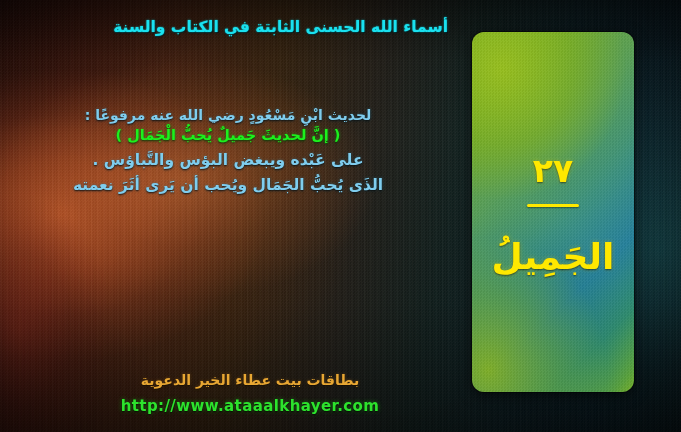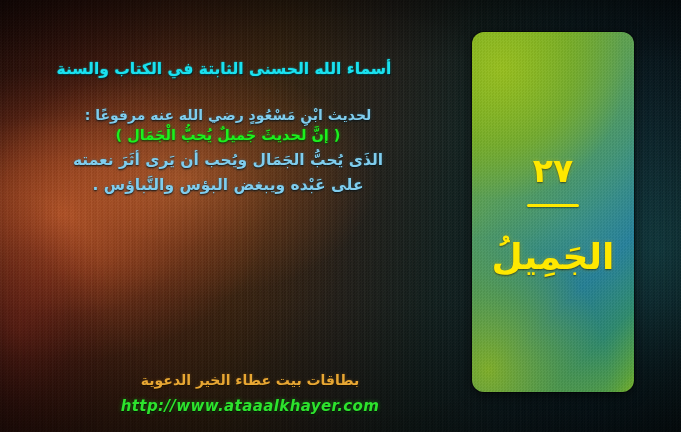--- a/index.html
+++ b/index.html
@@ -114,32 +114,30 @@
     background-size: 3px 3px;
     opacity: 0.55;
   }
 
   
   .header-title {
     position: absolute;
     top: 18px;
     left: 0;
     width: 448px;
-    text-align: center;
     direction: rtl;
     font-size: 15.5px;
     font-weight: bold;
     letter-spacing: 0.3px;
     color: #1ae1ef;
     text-shadow:
       0 0 2px rgba(20,220,235,0.85),
       0 1px 2px rgba(0,0,0,0.85),
       1px 1px 0 rgba(0,0,0,0.6);
     white-space: nowrap;
-    margin-top: 42px;
   }
 
   
   .hadith-block {
     position: absolute;
     top: 104px;
     left: 14px;
     width: 428px;
     direction: rtl;
     text-align: center;
@@ -287,21 +285,20 @@
 
   .footer-url {
     position: absolute;
     top: 397px;
     left: 0;
     width: 500px;
     text-align: center;
     direction: ltr;
     font-size: 15px;
     font-weight: bold;
-    font-style: italic;
     letter-spacing: 0.4px;
     color: #2de32d;
     text-shadow:
       0 1px 2px rgba(0,0,0,0.9),
       0 0 4px rgba(40,220,40,0.5);
     white-space: nowrap;
   }
 </style>
 </head>
 <body>
@@ -318,23 +315,23 @@
   <div class="bg-layer bg-dark-top"></div>
   <div class="bg-layer bg-vignette"></div>
 
   <div class="header-title">أسماء الله الحسنى الثابتة في الكتاب والسنة</div>
 
   <div class="hadith-block">
     <div class="hadith-line hadith-intro">لحديث ابْنِ مَسْعُودٍ رضي الله عنه مرفوعًا :</div>
 
     <div class="hadith-quote">( إنَّ لحديثَ جَميلٌ يُحبُّ الْجَمَال )</div>
 
+    <div class="hadith-line hadith-body">على عَبْده ويبغض البؤس والتَّباؤس .</div>
+
     <div class="hadith-line hadith-body">الذَى يُحبُّ الجَمَال ويُحب أن يَرى أثَرَ نعمته</div>
-
-    <div class="hadith-line hadith-body">على عَبْده ويبغض البؤس والتَّباؤس .</div>
   </div>
 
   <div class="name-card">
     <div class="card-grain"></div>
 
     <div class="card-number">٢٧</div>
 
     <div class="card-divider"></div>
 
     <div class="card-name">الجَمِيلُ</div>

